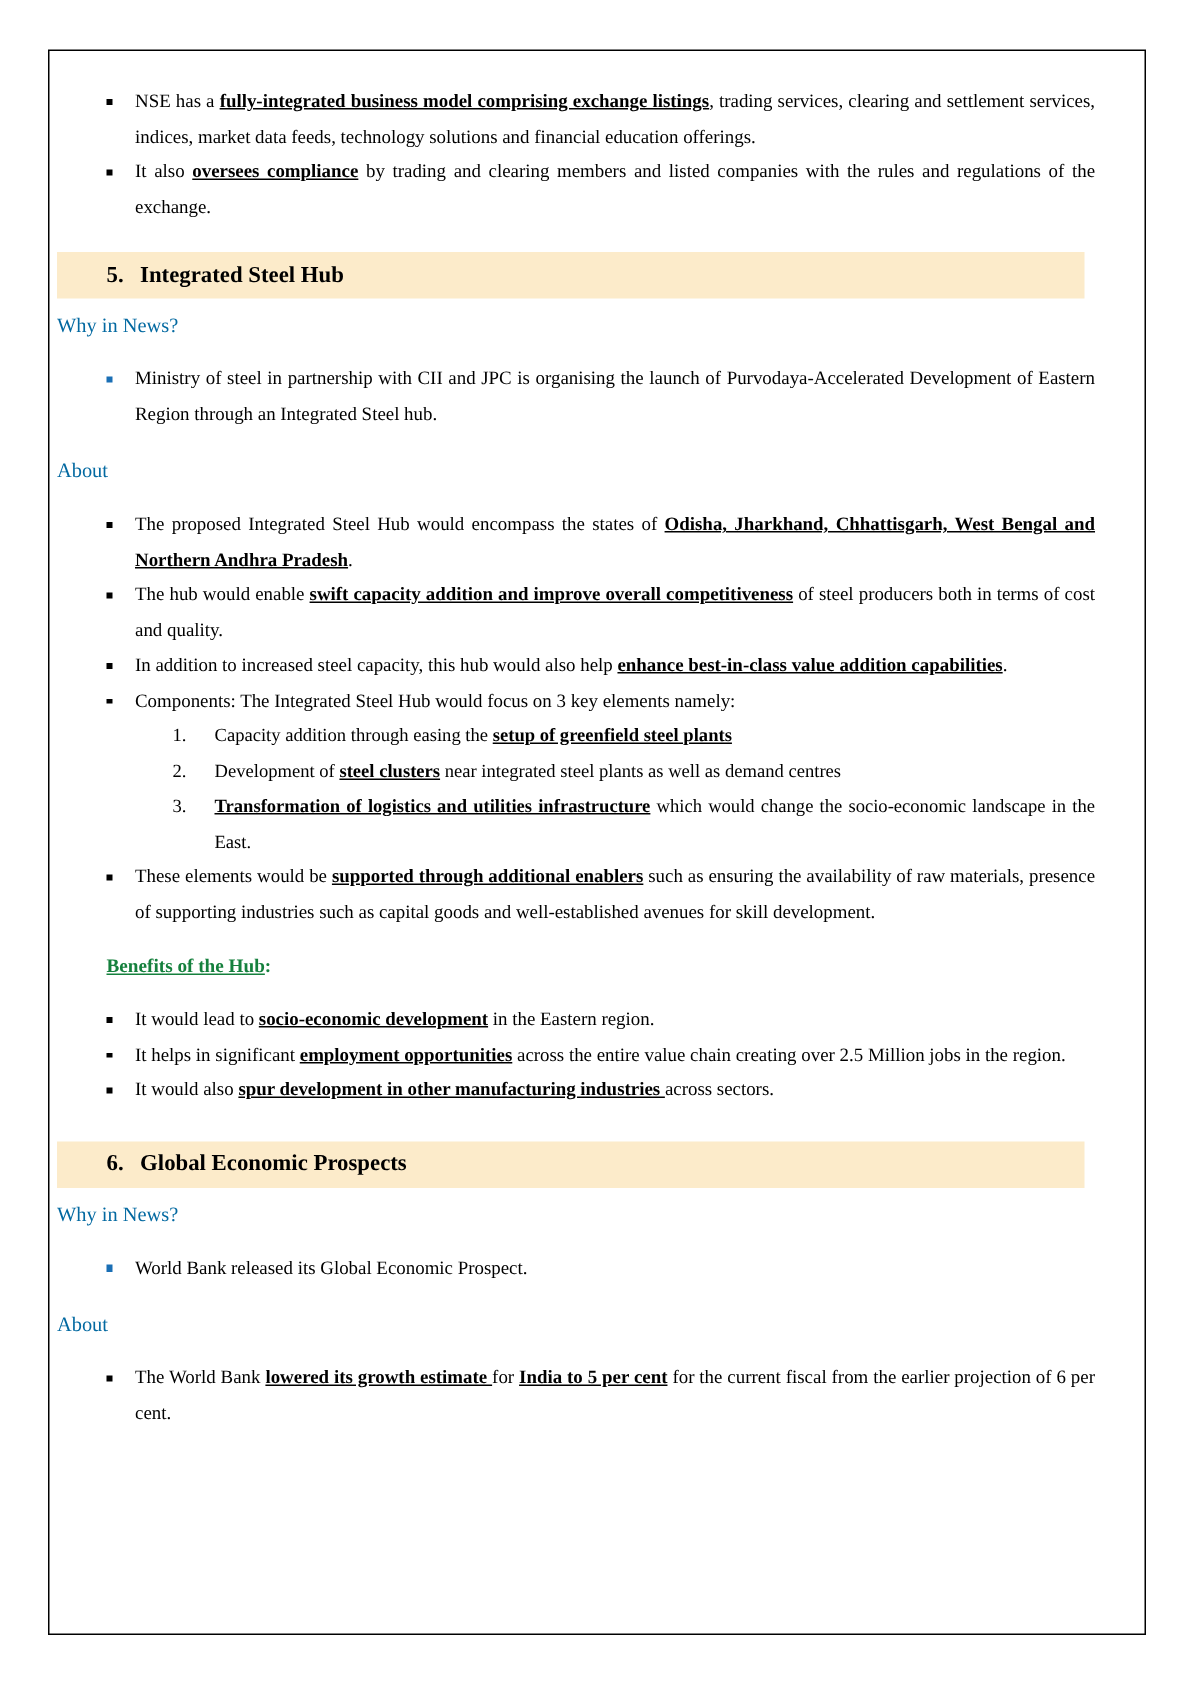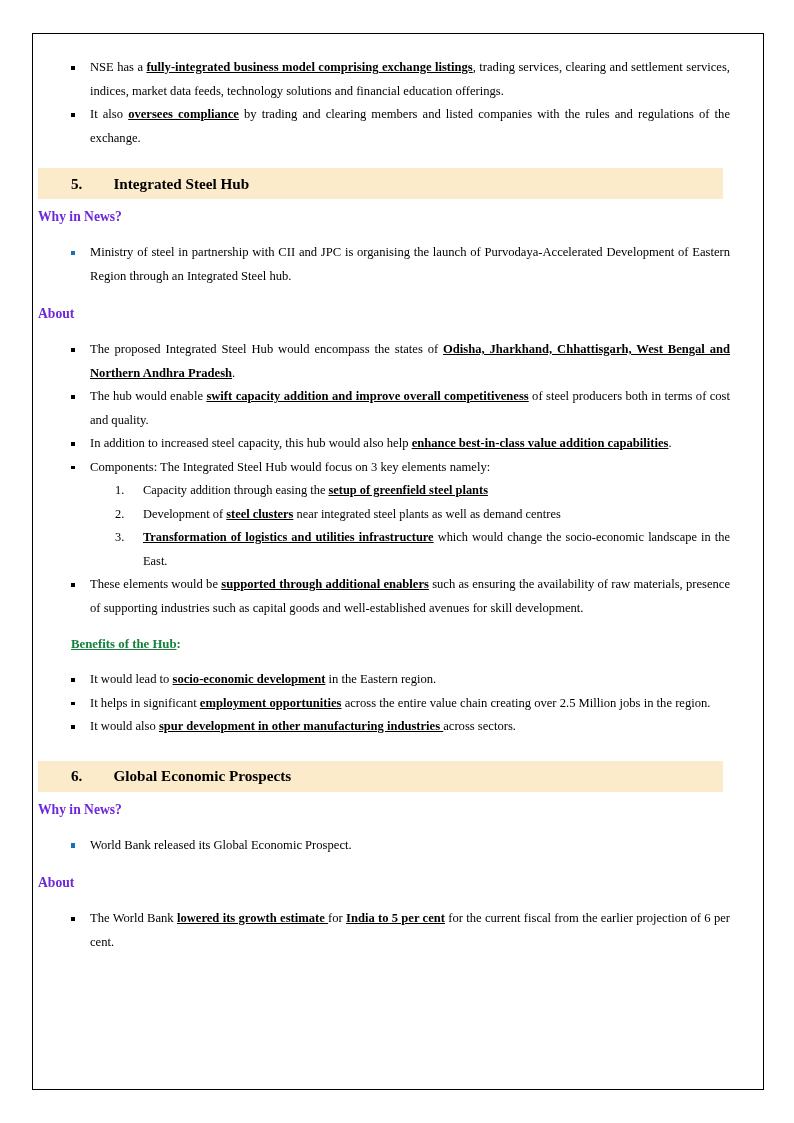--- a/index.html
+++ b/index.html
@@ -101,27 +101,26 @@
     font-weight: bold;
     font-size: 15.2px;
     padding-left: 33px;
     padding-right: 11px;
     color: #000000;
   }
   .section-band .sec-title {
     font-weight: bold;
     font-size: 15.2px;
     color: #000000;
-    margin-left: 20px;
   }
 
   
   .sub-head {
-    color: #6d28d9;
-    font-weight: bold;
+    color: #0369a1;
+    font-weight: normal;
     font-size: 13.6px;
     line-height: 20px;
   }
   .mini-head {
     color: #15803d;
     font-weight: bold;
     font-size: 12.8px;
     line-height: 20px;
     padding-left: 33px;
   }

